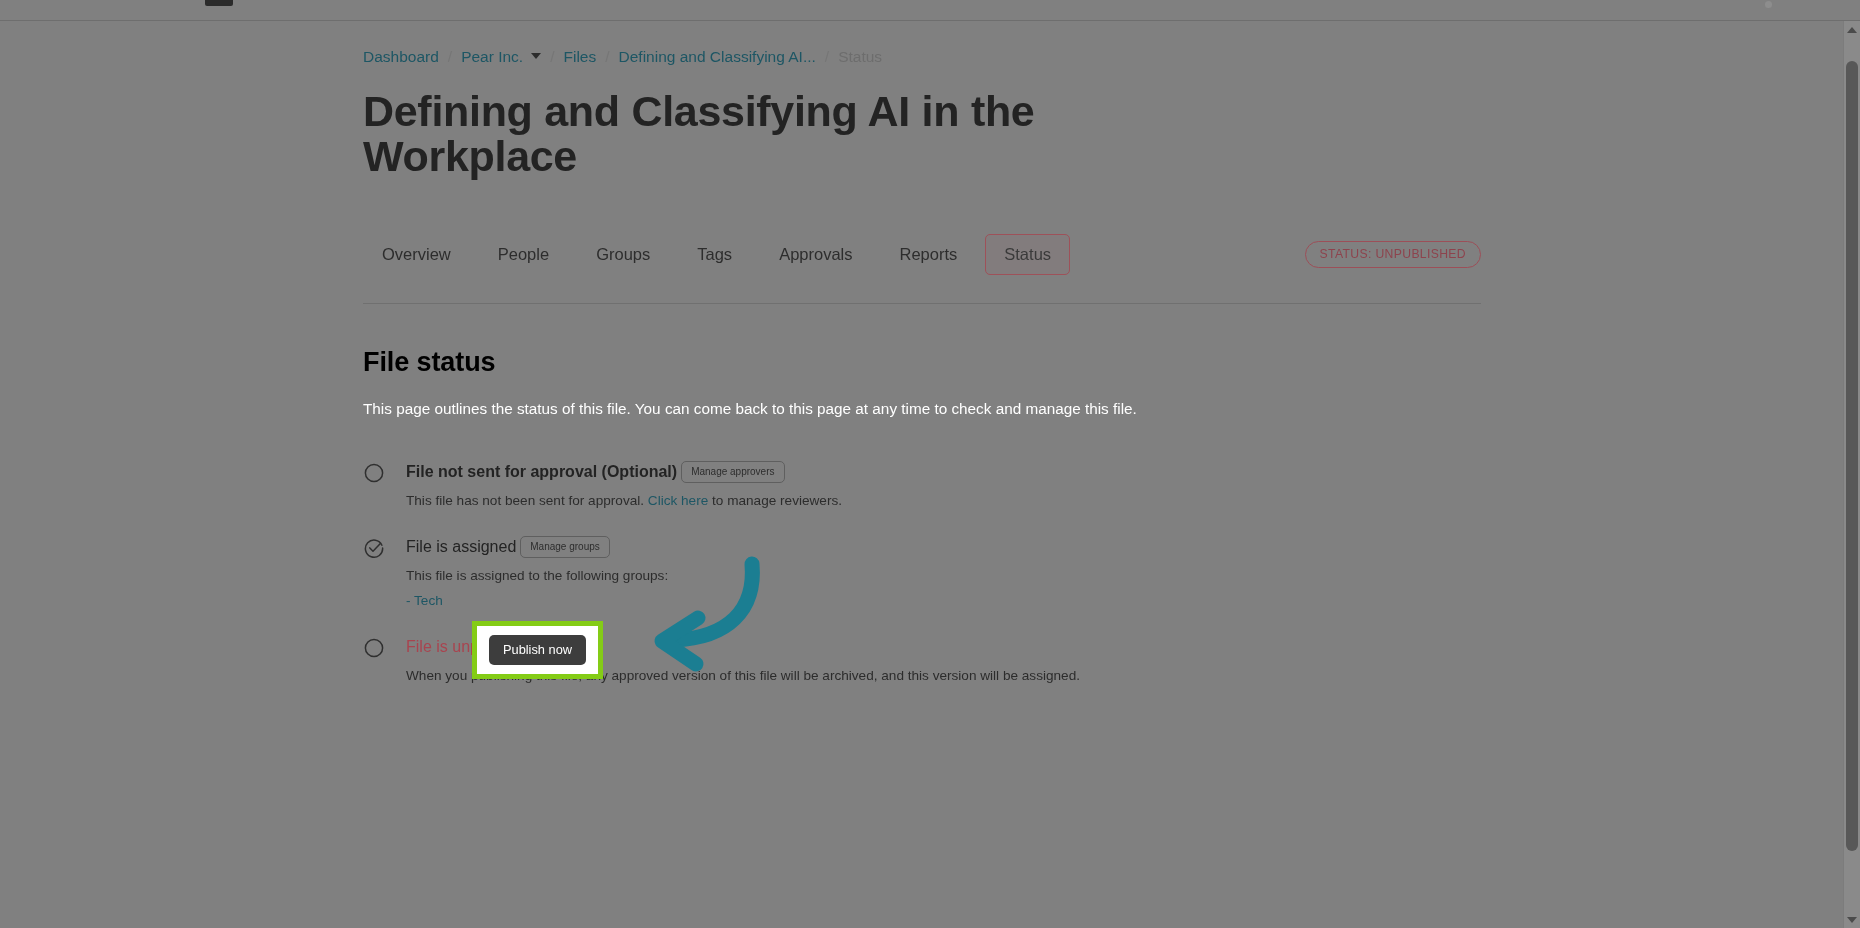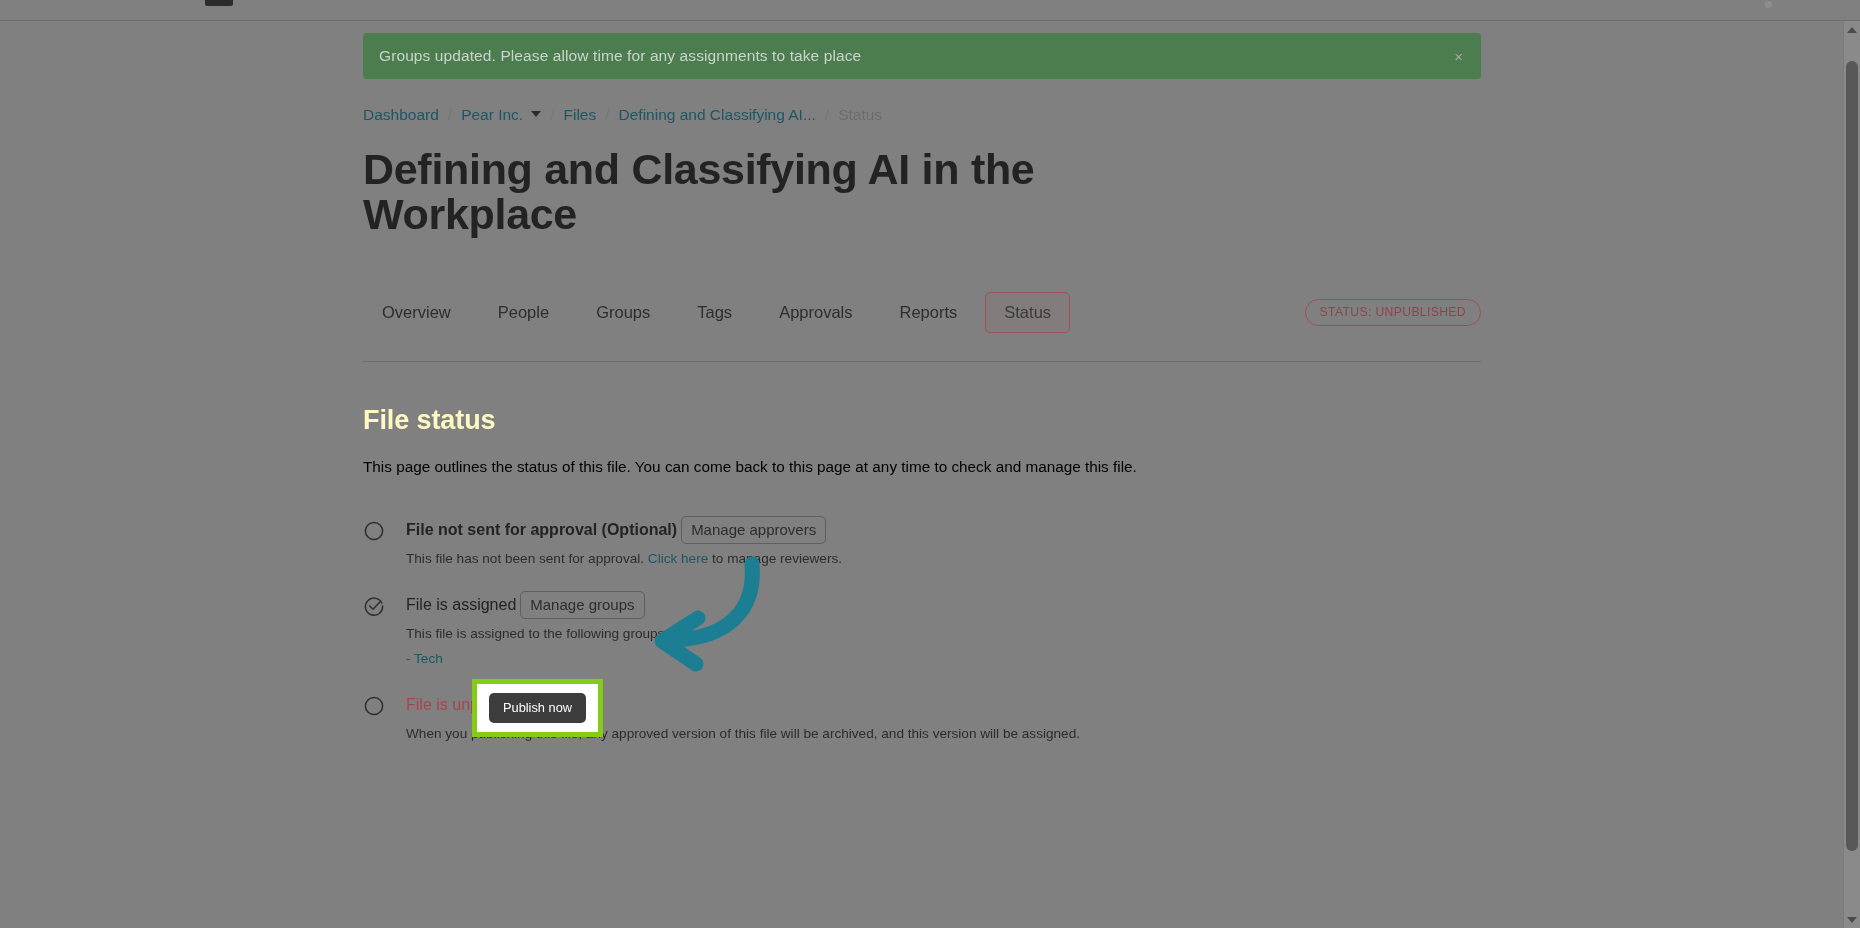--- a/index.html
+++ b/index.html
@@ -172,27 +172,27 @@
     height: 1px;
     background: #6b6b6b;
     opacity: .75;
   }
 
   
   .section-title {
     margin-top: 43px;
     font-size: 27px;
     font-weight: bold;
-    color: #fef9c3;
+    color: #000000;
     letter-spacing: -0.1px;
   }
   .section-desc {
     margin-top: 22px;
     font-size: 15.3px;
-    color: #000000;
+    color: #ffffff;
   }
 
   .status-list { margin-top: 42px; }
 
   .status-item {
     display: flex;
     align-items: flex-start;
     margin-bottom: 27px;
     position: relative;
   }
@@ -211,21 +211,21 @@
   }
   .status-label {
     font-size: 16px;
     font-weight: bold;
     color: #232323;
     white-space: nowrap;
   }
   .status-label.plain { font-weight: normal; }
   .status-label.danger { color: #a8444f; font-weight: normal; }
   .ghost-btn {
-    font-size: 15px;
+    font-size: 10px;
     color: #2d2d2d;
     border: 1px solid #5f5f5f;
     border-radius: 5px;
     background: transparent;
     padding: 4px 9px 5px;
     cursor: pointer;
     font-family: "Liberation Sans", sans-serif;
     white-space: nowrap;
   }
   .status-desc {
@@ -321,24 +321,20 @@
 
 <div id="page">
 
   <div class="chrome-strip">
     <div class="chrome-tab-stub"></div>
     <div class="chrome-dot"></div>
   </div>
 
   <div class="content">
 
-    <div class="alert">
-      <span class="alert-text">Groups updated. Please allow time for any assignments to take place</span>
-      <button class="alert-close">×</button>
-    </div>
 
     <nav class="breadcrumb">
       <a class="crumb">Dashboard</a>
       <span class="crumb-sep">/</span>
       <a class="crumb">Pear Inc.</a>
       <span class="caret-down"></span>
       <span class="crumb-sep">/</span>
       <a class="crumb">Files</a>
       <span class="crumb-sep">/</span>
       <a class="crumb">Defining and Classifying AI...</a>

